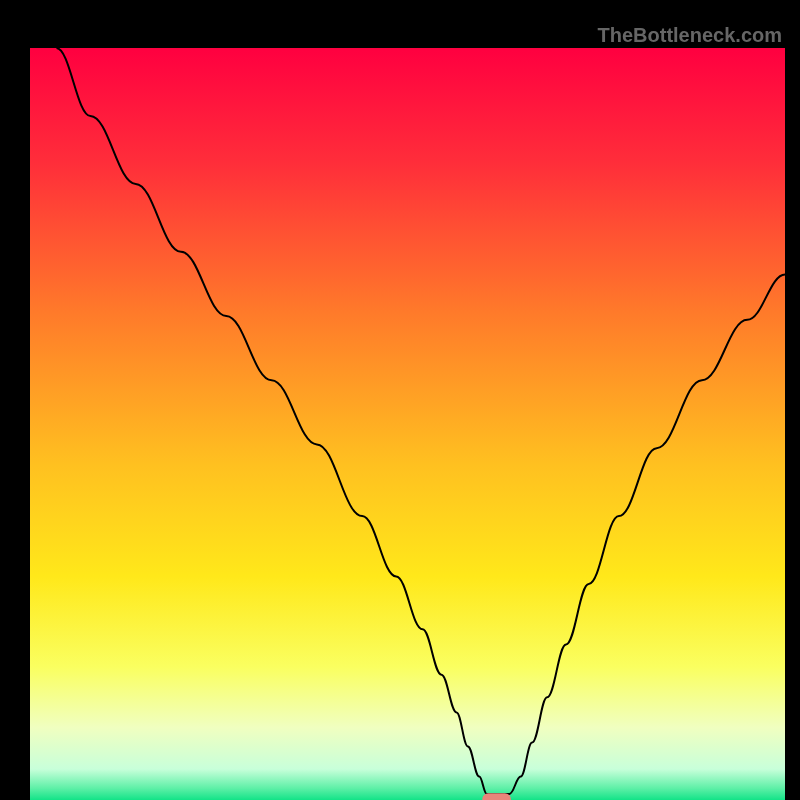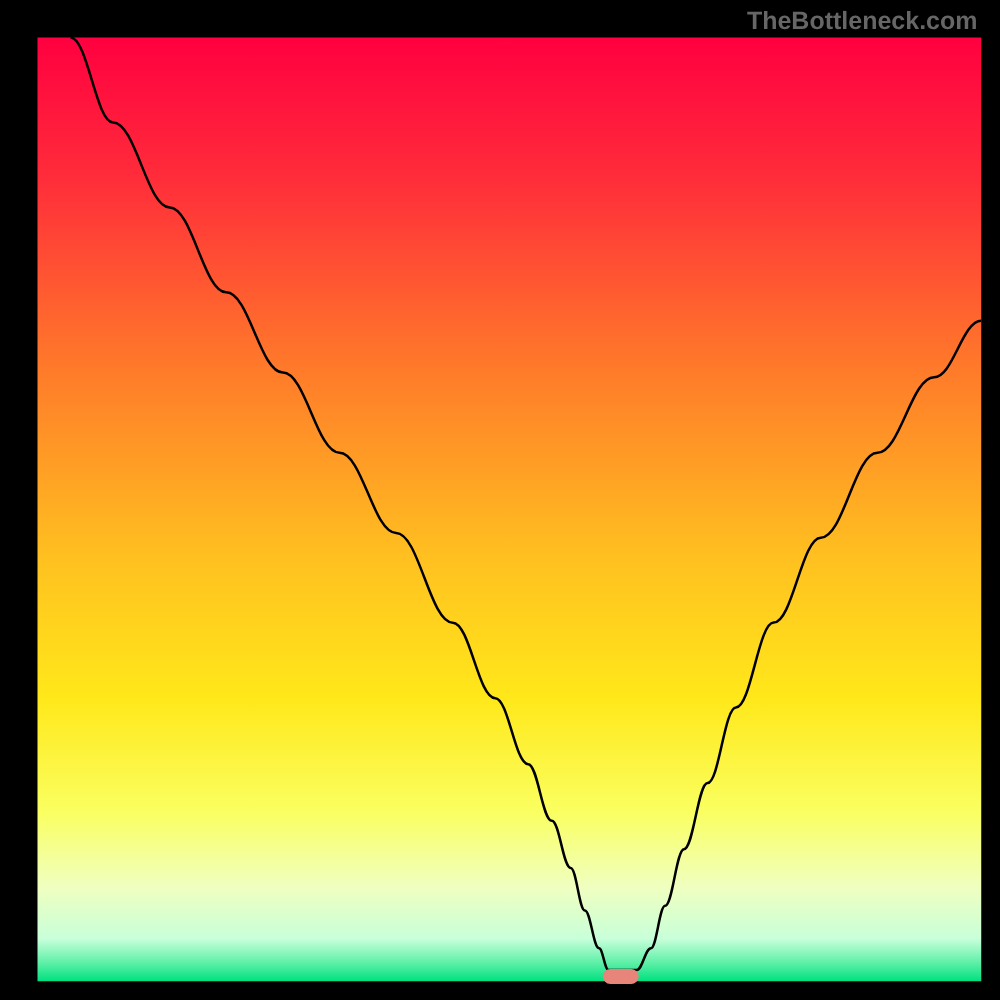--- a/index.html
+++ b/index.html
@@ -8,20 +8,21 @@
     width: 800px;
     height: 800px;
     background: #000;
     overflow: hidden;
     font-family: Arial, sans-serif;
   }
   .chart-container {
     position: relative;
     width: 800px;
     height: 736px;
+    margin-top: 18px;
   }
   .watermark {
     position: absolute;
     top: 6px;
     right: 18px;
     color: #666;
     font-size: 20px;
     font-weight: bold;
     z-index: 10;
   }

